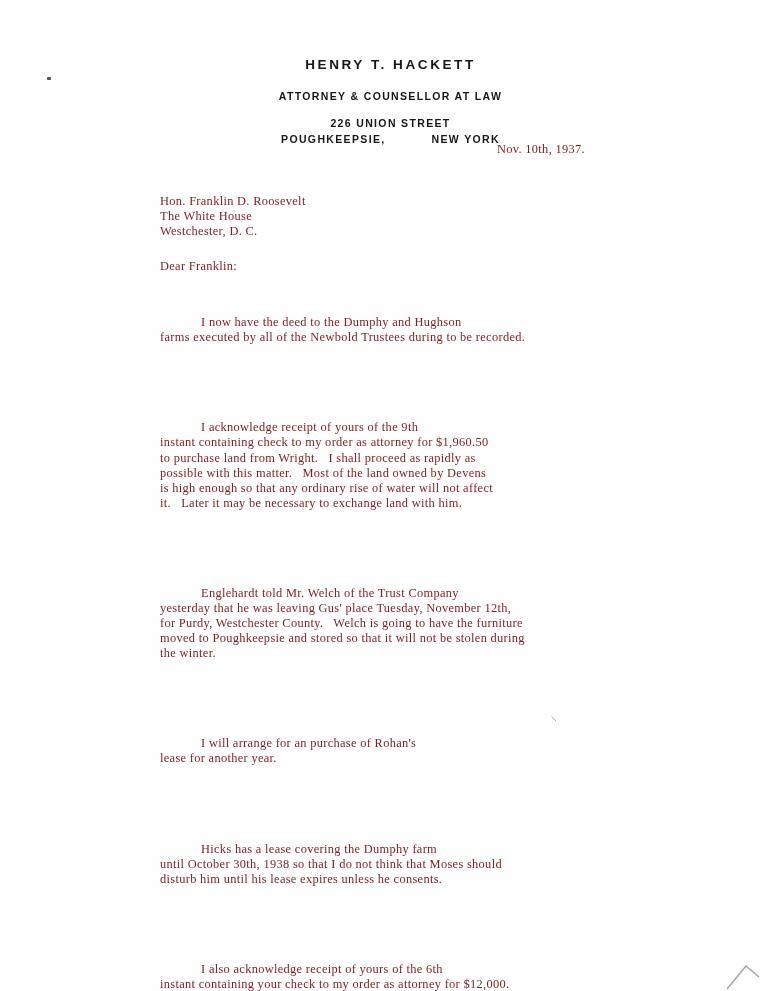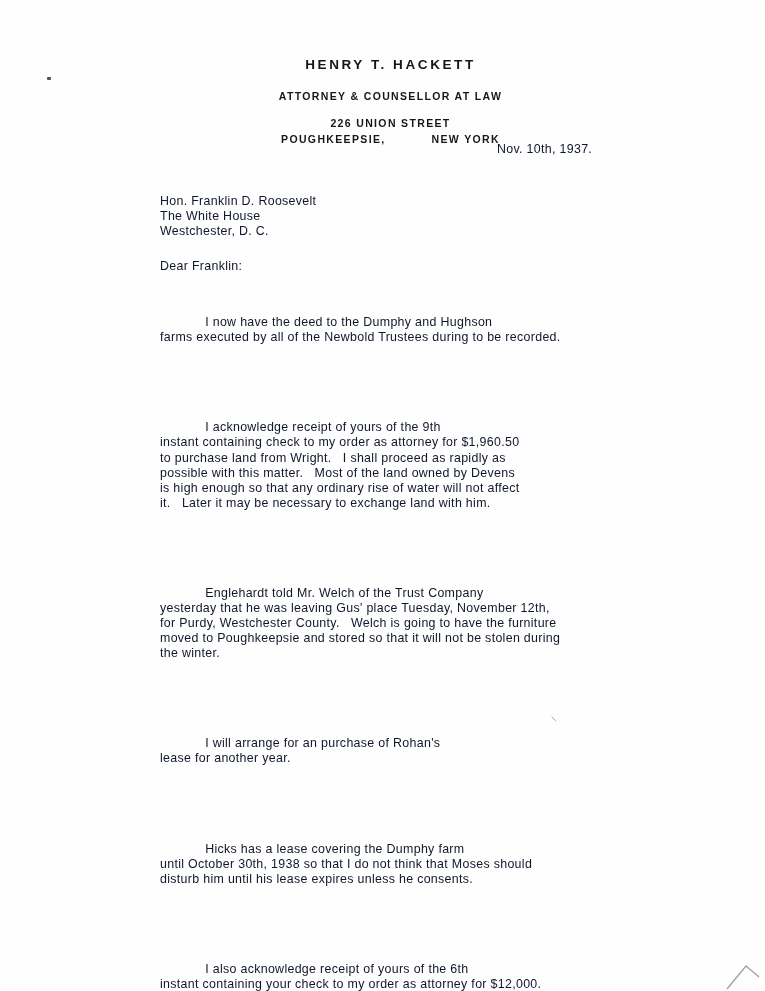--- a/index.html
+++ b/index.html
@@ -62,24 +62,24 @@
     margin-top: 1px;
   }
   .lh-city .gap {
     display: inline-block;
     width: 46px;
   }
 
   
   .tw {
     position: absolute;
-    font-family: Liberation Sans, sans-serif;
+    font-family: Liberation Serif, serif;
     font-size: 12.4px;
     line-height: 15.05px;
-    color: #0f172a;
+    color: #7f1d1d;
     white-space: pre;
     letter-spacing: 0.32px;
   }
 
   #date-line {
     left: 497px;
     top: 142px;
   }
 
   #address-block {

